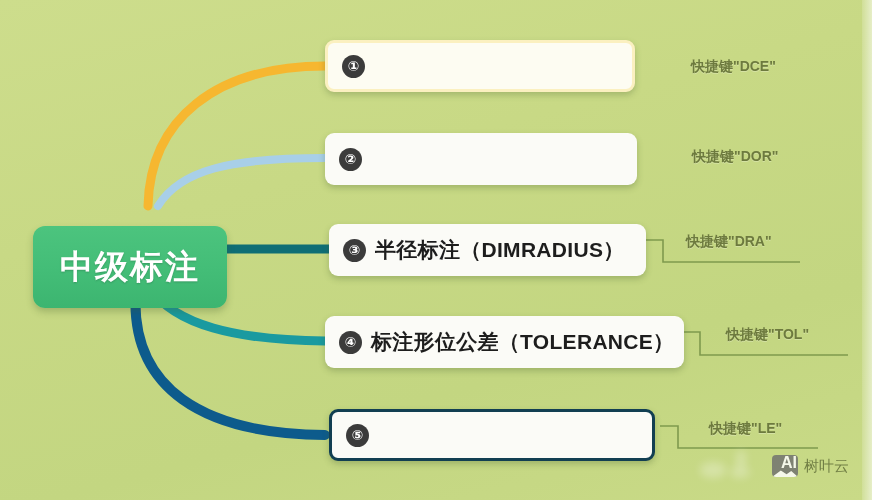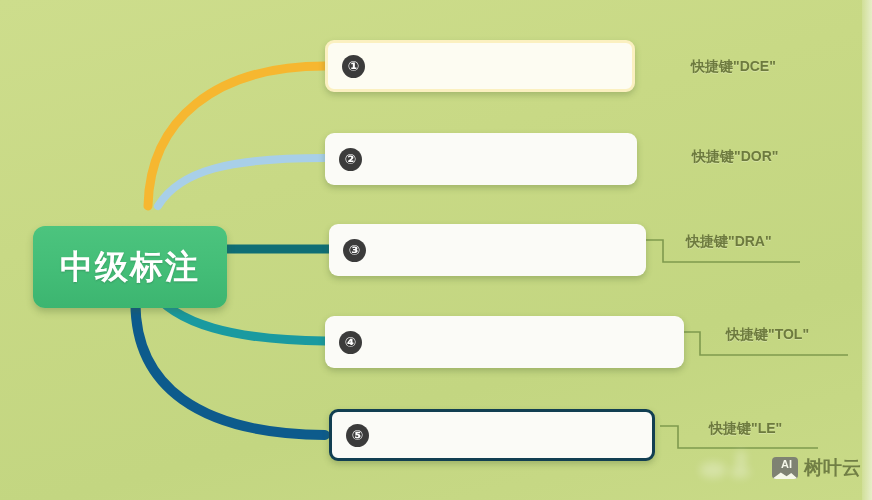--- a/index.html
+++ b/index.html
@@ -121,36 +121,36 @@
     height: 22px;
     border-radius: 4px;
     background: #6f6f6f;
     position: relative;
     overflow: hidden;
   }
   #wm-icon .ai-txt {
     position: absolute;
     left: 9px; top: 2px;
     color: #ffffff;
-    font-size: 11px;
+    font-size: 16px;
     font-weight: 700;
     line-height: 11px;
     text-align: center;
   }
   #wm-icon .mtn {
     position: absolute;
     left: 0; bottom: 0;
     width: 100%; height: 10px;
     background: #ffffff;
     clip-path: polygon(0% 100%, 34% 34%, 56% 72%, 74% 40%, 100% 100%);
   }
   #wm-text {
     color: #5f6c37;
-    font-size: 19px;
-    font-weight: 700;
+    font-size: 15px;
+    font-weight: 400;
   }
   
   .ghost {
     position: absolute;
     border-radius: 50%;
     background: rgba(255,255,255,0.28);
     filter: blur(4px);
     pointer-events: none;
   }
 </style>
@@ -189,25 +189,27 @@
   </div>
   <div class="note" style="left:691px; top:58px;">快捷键"DCE"</div>
 
   <div class="card" style="left:325px; top:133px; width:312px;">
     <span class="badge">②</span>
   </div>
   <div class="note" style="left:692px; top:148px;">快捷键"DOR"</div>
 
   <div class="card" style="left:329px; top:224px; width:317px;">
     <span class="badge">③</span>
+    <span class="card-label">半径标注（DIMRADIUS）</span>
   </div>
   <div class="note" style="left:686px; top:233px;">快捷键"DRA"</div>
 
   <div class="card" style="left:325px; top:316px; width:359px;">
     <span class="badge">④</span>
+    <span class="card-label">标注形位公差（TOLERANCE）</span>
   </div>
   <div class="note" style="left:726px; top:326px;">快捷键"TOL"</div>
 
   <div class="card accent-dark" style="left:329px; top:409px; width:326px;">
     <span class="badge">⑤</span>
   </div>
   <div class="note" style="left:709px; top:420px;">快捷键"LE"</div>
 
   <div id="watermark">
     <div id="wm-icon">

